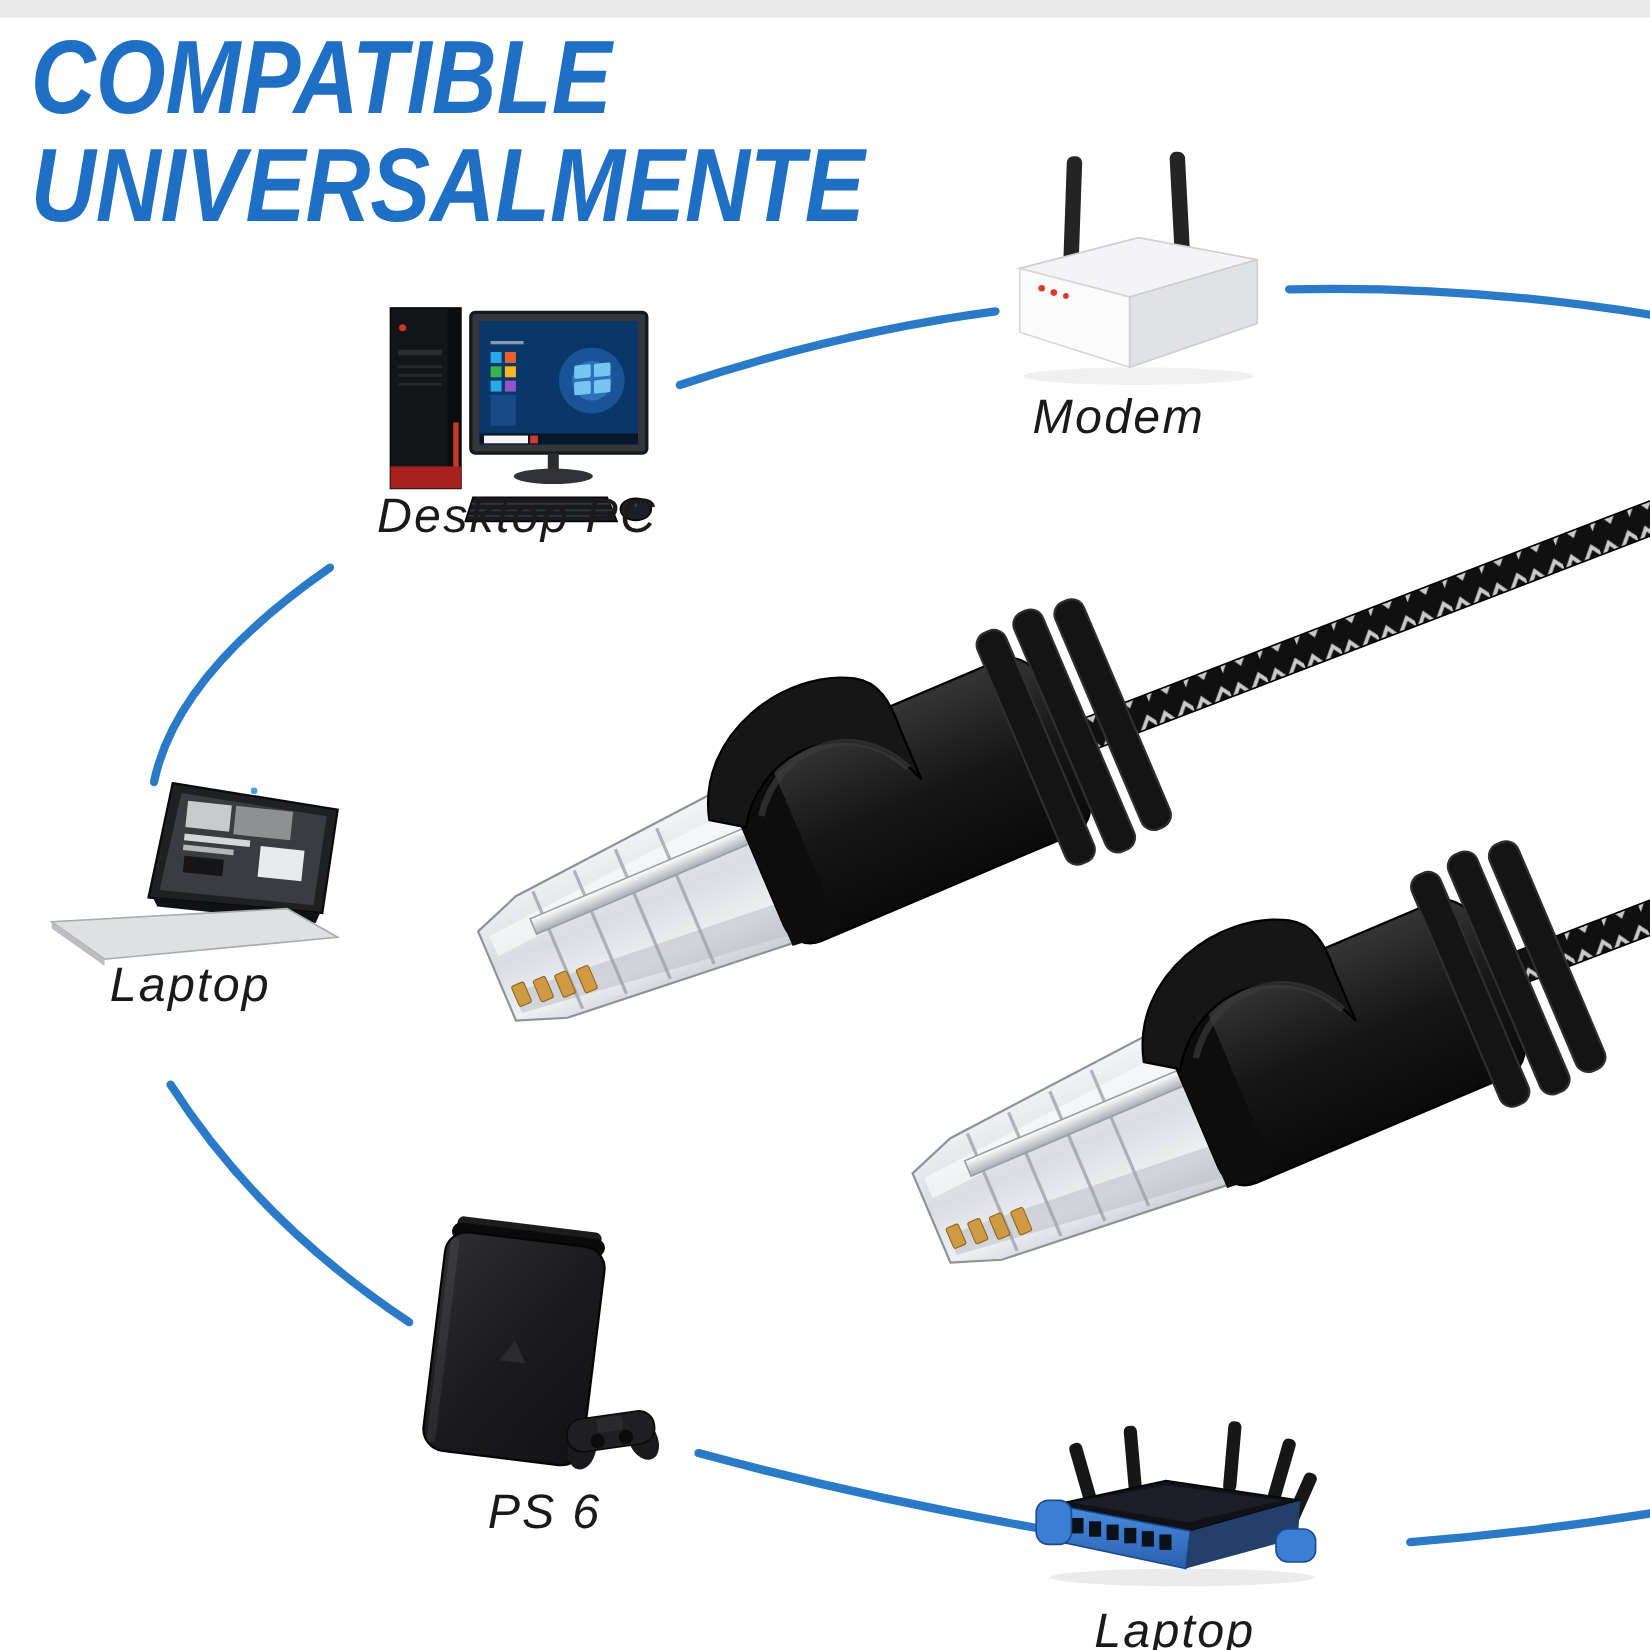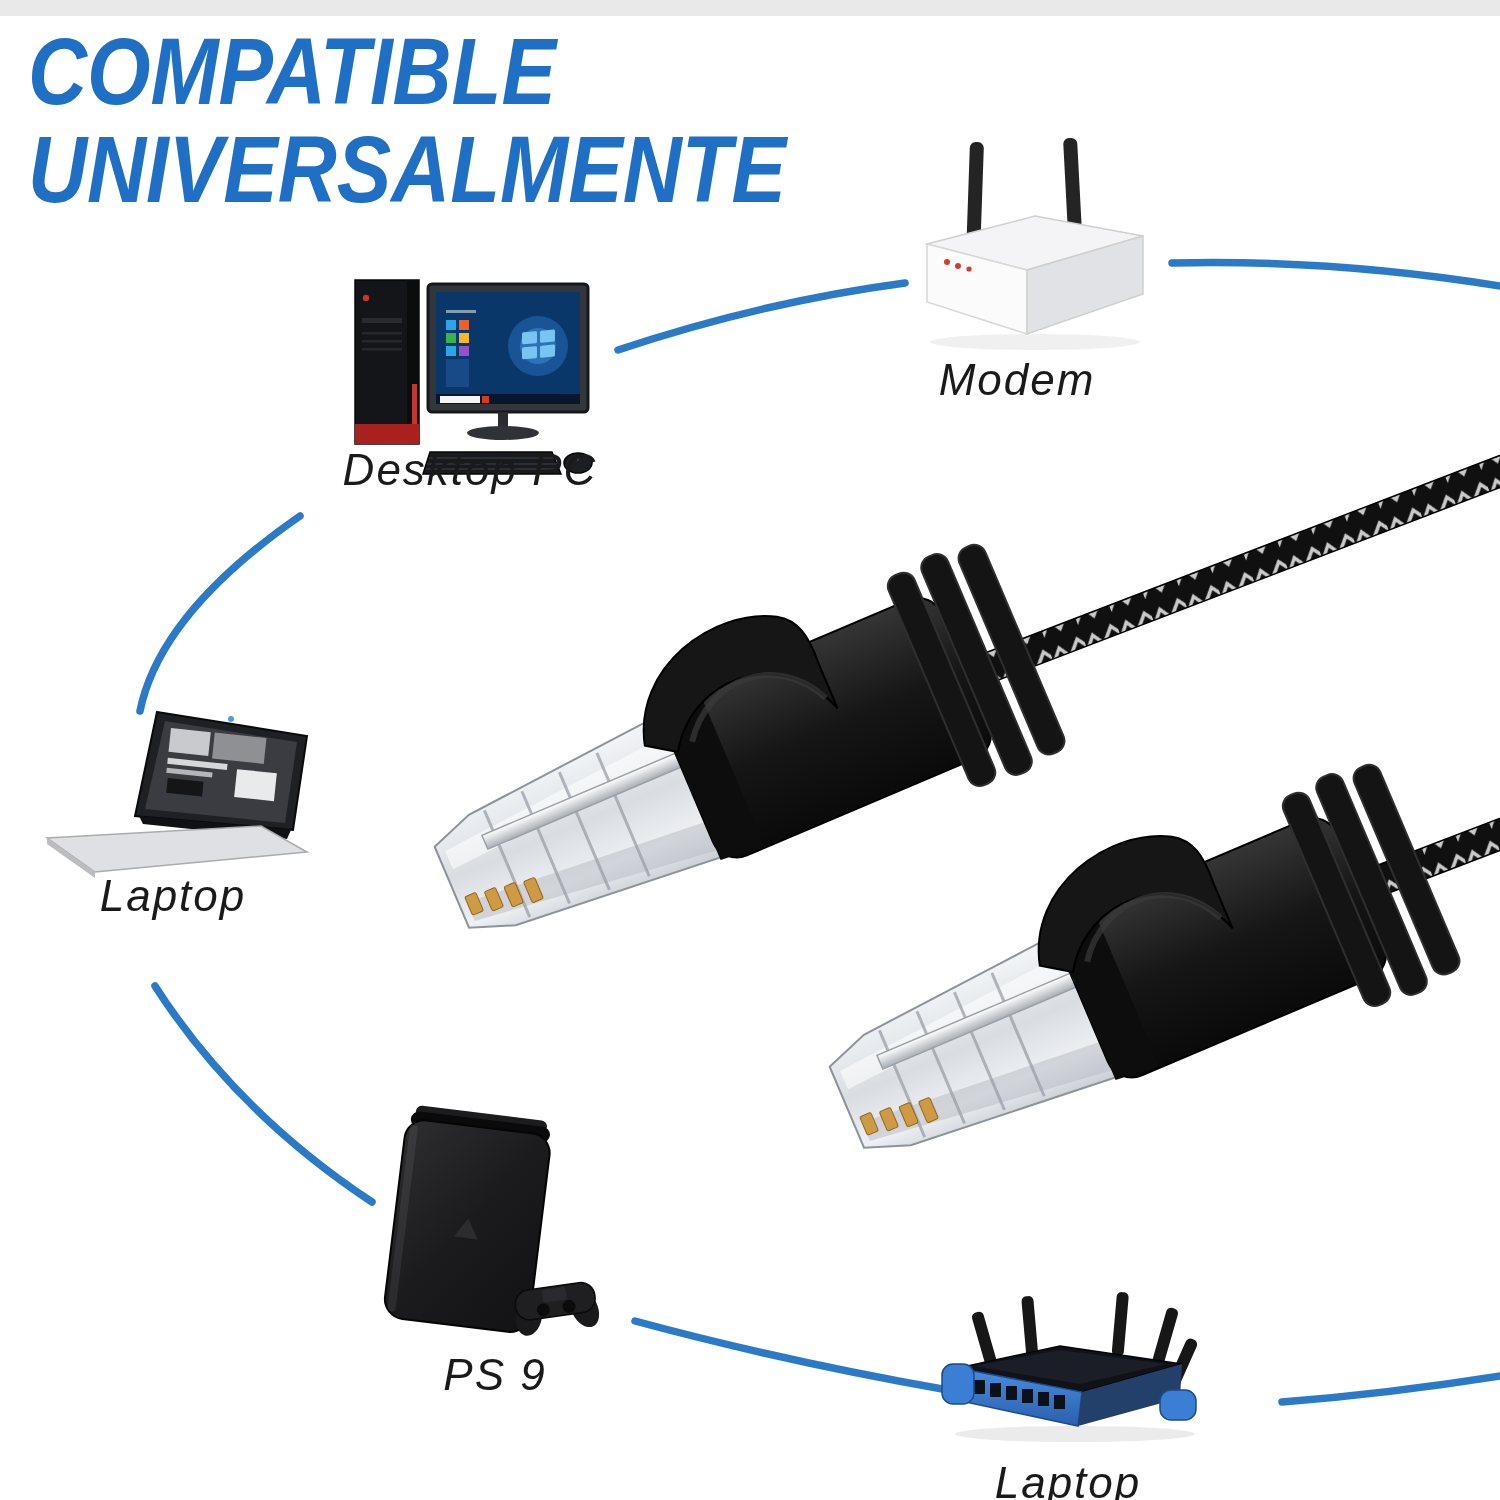--- a/index.html
+++ b/index.html
@@ -279,16 +279,16 @@
   </svg>
 
   <div class="title">
     <span>COMPATIBLE</span>
     <span>UNIVERSALMENTE</span>
   </div>
 
   <div class="dev-label" style="left:1017px;top:339px">Modem</div>
   <div class="dev-label" style="left:470px;top:429px">Desktop PC</div>
   <div class="dev-label" style="left:173px;top:855px">Laptop</div>
-  <div class="dev-label" style="left:495px;top:1334px">PS 9</div>
+  <div class="dev-label" style="left:495px;top:1334px">PS 6</div>
   <div class="dev-label" style="left:1068px;top:1442px">Laptop</div>
 
 </div>
 
 </body></html>

